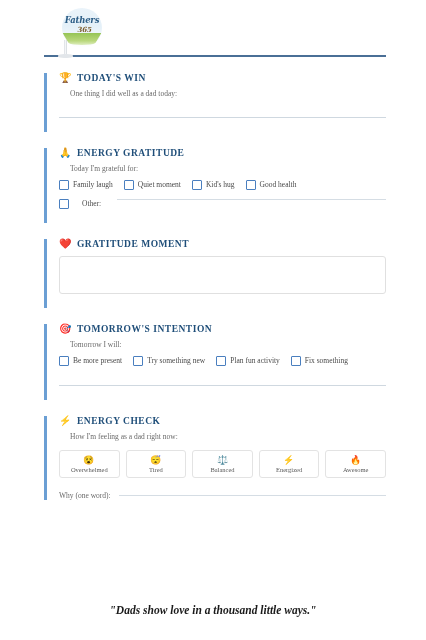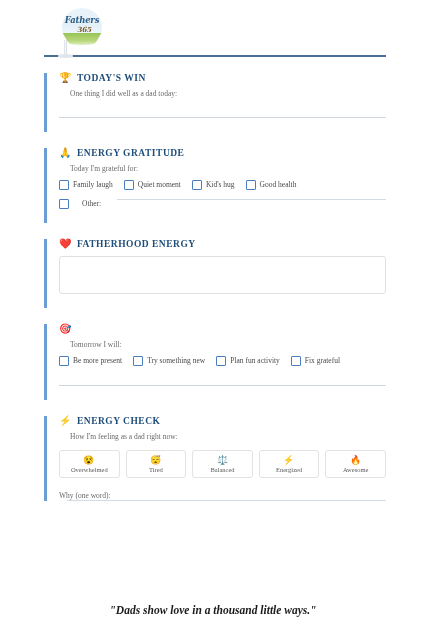--- a/index.html
+++ b/index.html
@@ -232,21 +232,21 @@
   }
   .mood-label {
     margin-top: 1px;
     font-size: 6.5px;
     color: #5a5a5a;
     font-family: "Liberation Serif", serif;
   }
   .why-row {
     margin-top: 13px;
     display: flex;
-    flex-direction: column;
+    align-items: center;
   }
   .why-label {
     font-size: 7.5px;
     color: #6a6a6a;
     font-family: "Liberation Serif", serif;
     white-space: nowrap;
   }
   .why-line {
     flex: 1 1 auto;
     height: 1px;
@@ -331,49 +331,50 @@
       <span class="other-line"></span>
     </div>
     <div class="sec-spacer"></div>
   </div>
 
   <div class="sec-gap"></div>
 
   <div class="section">
     <div class="sec-head">
       <span class="sec-emoji">❤️</span>
-      <span>FATHERHOOD ENERGY</span>
+      <span>GRATITUDE MOMENT</span>
     </div>
     <div class="txtbox"></div>
     <div class="sec-spacer"></div>
   </div>
 
   <div class="sec-gap"></div>
 
   <div class="section">
     <div class="sec-head">
       <span class="sec-emoji">🎯</span>
+      <span>TOMORROW'S INTENTION</span>
     </div>
     <div class="sec-sub">Tomorrow I will:</div>
     <div class="chk-row">
       <div class="chk">
         <span class="box"></span>
         <span class="chk-label">Be more present</span>
       </div>
       <div class="chk">
         <span class="box"></span>
         <span class="chk-label">Try something new</span>
       </div>
       <div class="chk">
         <span class="box"></span>
         <span class="chk-label">Plan fun activity</span>
       </div>
       <div class="chk">
         <span class="box"></span>
-        <span class="chk-label">Fix grateful</span>
+        <span class="chk-label">Fix something</span>
       </div>
     </div>
     <div class="write-line"></div>
     <div class="sec-spacer"></div>
   </div>
 
   <div class="sec-gap"></div>
 
   <div class="section">
     <div class="sec-head">

